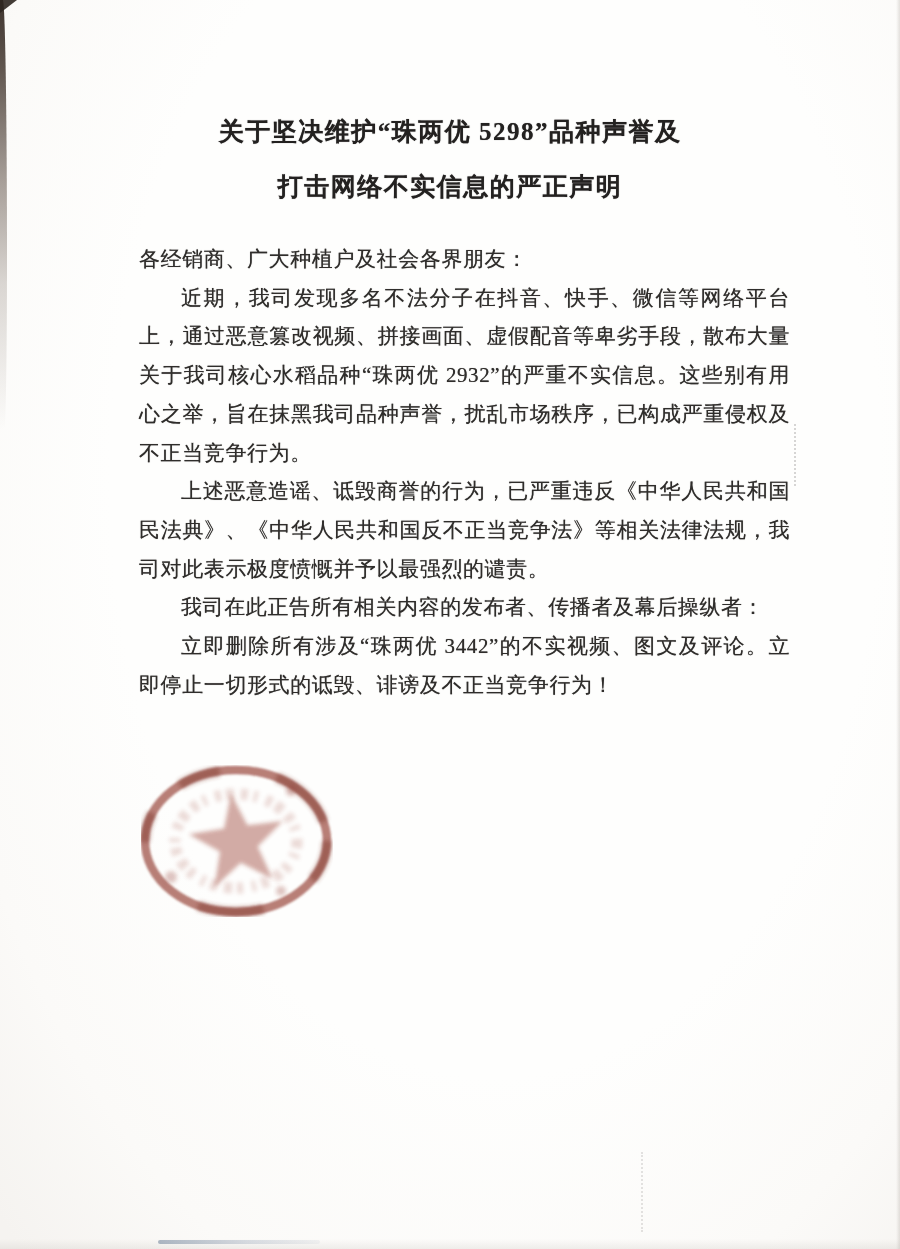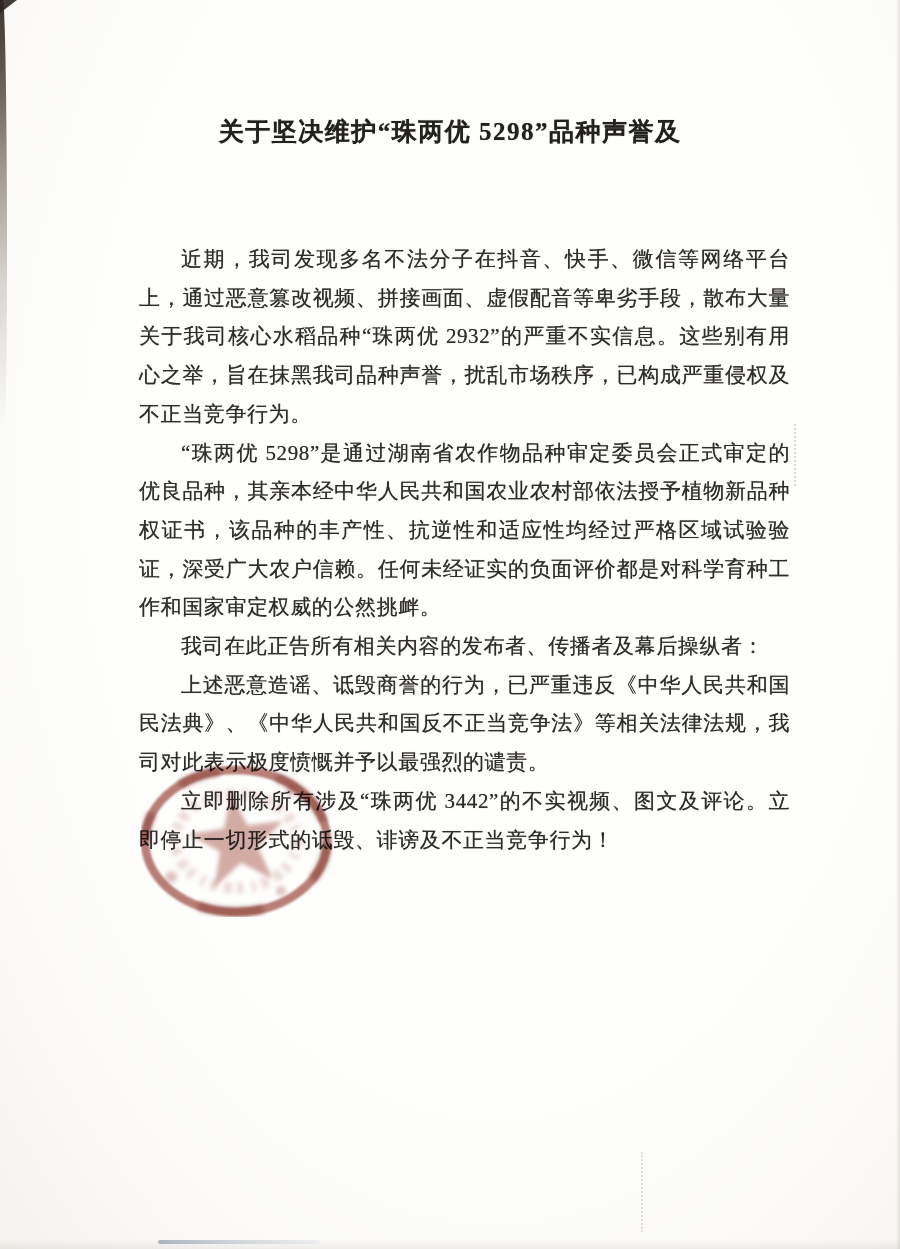--- a/index.html
+++ b/index.html
@@ -85,26 +85,27 @@
 
   <div class="edge-left"></div>
   <div class="corner-wedge"></div>
   <div class="edge-right"></div>
   <div class="edge-bottom"></div>
   <div class="bottom-line"></div>
   <div class="dotted-artifact-1"></div>
   <div class="dotted-artifact-2"></div>
 
   <div class="title-line l1">关于坚决维护“珠两优 5298”品种声誉及</div>
+  <div class="title-line l2">打击网络不实信息的严正声明</div>
 
   <div class="body-text">
+    <p class="no-indent">各经销商、广大种植户及社会各界朋友：</p>
     <p>近期，我司发现多名不法分子在抖音、快手、微信等网络平台上，通过恶意篡改视频、拼接画面、虚假配音等卑劣手段，散布大量关于我司核心水稻品种“珠两优 2932”的严重不实信息。这些别有用心之举，旨在抹黑我司品种声誉，扰乱市场秩序，已构成严重侵权及不正当竞争行为。</p>
-    <p>“珠两优 5298”是通过湖南省农作物品种审定委员会正式审定的优良品种，其亲本经中华人民共和国农业农村部依法授予植物新品种权证书，该品种的丰产性、抗逆性和适应性均经过严格区域试验验证，深受广大农户信赖。任何未经证实的负面评价都是对科学育种工作和国家审定权威的公然挑衅。</p>
+    <p>上述恶意造谣、诋毁商誉的行为，已严重违反《中华人民共和国民法典》、《中华人民共和国反不正当竞争法》等相关法律法规，我司对此表示极度愤慨并予以最强烈的谴责。</p>
     <p>我司在此正告所有相关内容的发布者、传播者及幕后操纵者：</p>
-    <p>上述恶意造谣、诋毁商誉的行为，已严重违反《中华人民共和国民法典》、《中华人民共和国反不正当竞争法》等相关法律法规，我司对此表示极度愤慨并予以最强烈的谴责。</p>
     <p>立即删除所有涉及“珠两优 3442”的不实视频、图文及评论。立即停止一切形式的诋毁、诽谤及不正当竞争行为！</p>
   </div>
 
   <svg class="seal" viewBox="0 0 192 152" xmlns="http://www.w3.org/2000/svg" aria-hidden="true">
     <defs>
       <filter id="b1" x="-20%" y="-20%" width="140%" height="140%">
         <feGaussianBlur stdDeviation="1.1"></feGaussianBlur>
       </filter>
       <filter id="b2" x="-30%" y="-30%" width="160%" height="160%">
         <feGaussianBlur stdDeviation="1.9"></feGaussianBlur>

